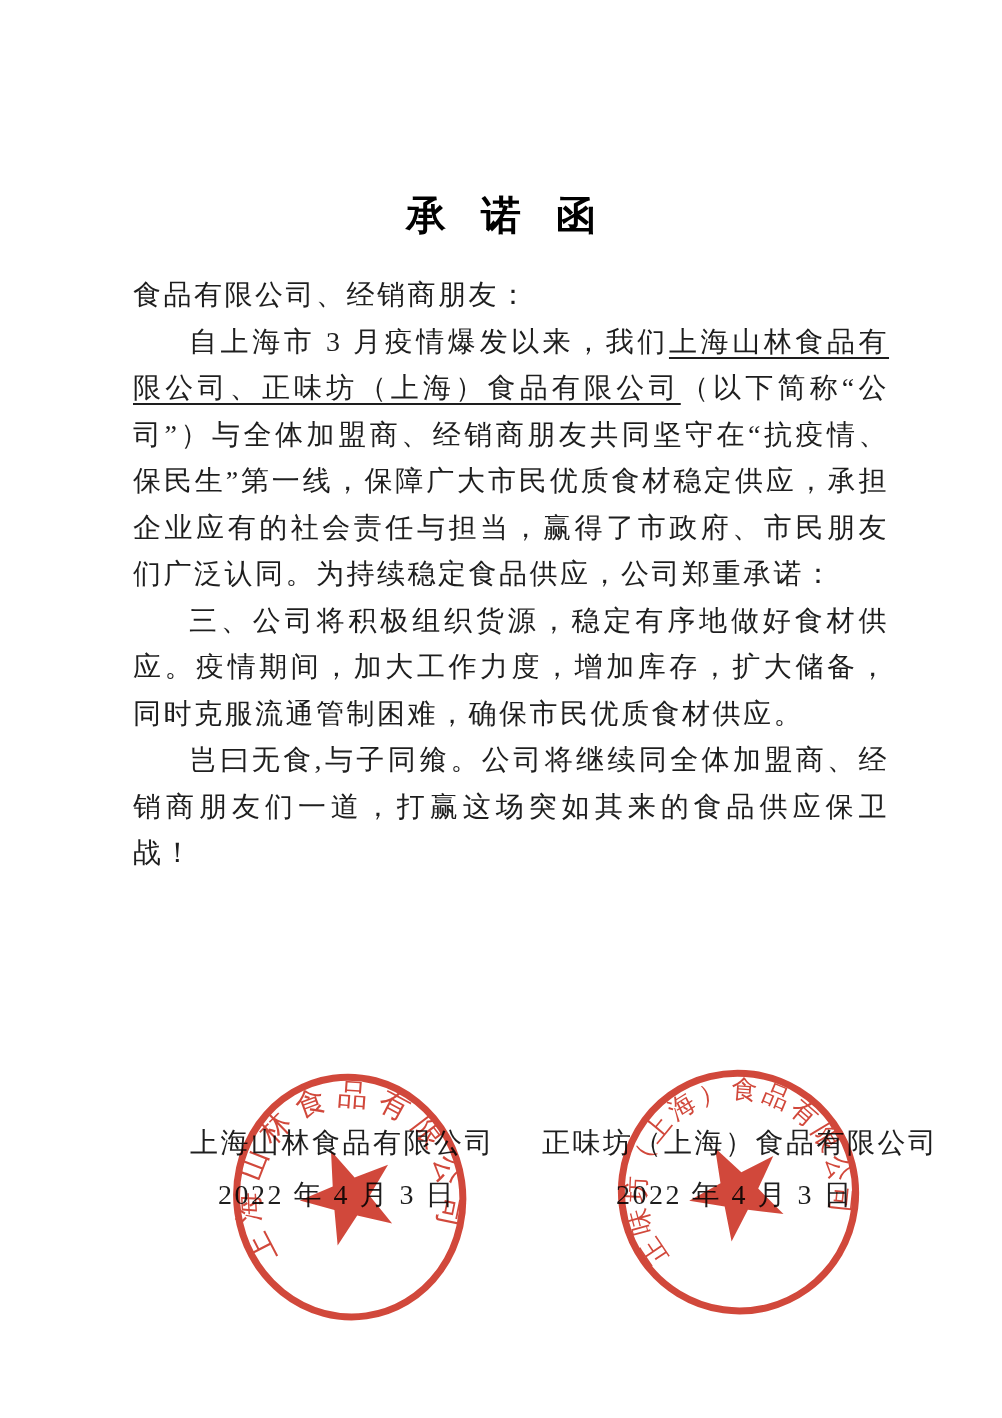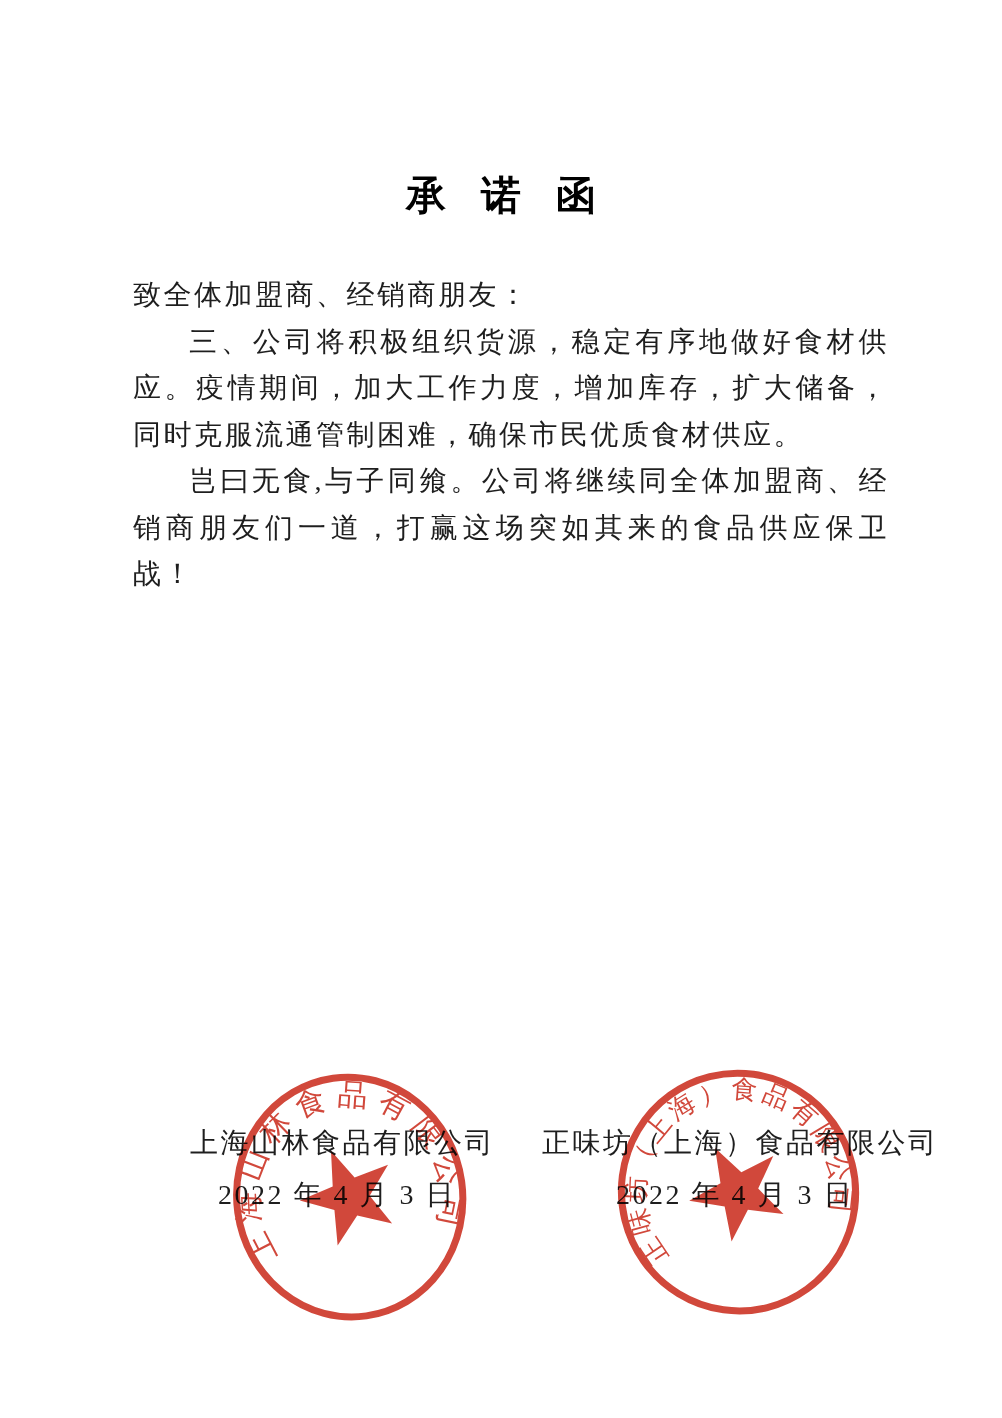--- a/index.html
+++ b/index.html
@@ -5,21 +5,21 @@
   html,body { margin:0; padding:0; }
   body {
     width:1002px; height:1418px;
     background:#ffffff;
     position:relative;
     font-family:"Liberation Serif","DejaVu Serif",serif;
     color:#1e1e1e;
     overflow:hidden;
   }
   .doc-title {
-    position:absolute; top:168px; left:0; width:1002px;
+    position:absolute; top:188px; left:0; width:1002px;
     text-align:center;
     font-family:"Liberation Sans","DejaVu Sans",sans-serif;
     font-weight:700; font-size:40px; color:#000;
     letter-spacing:12px; text-indent:12px;
   }
   .doc-body {
     position:absolute; left:133px; top:272px; width:756px;
     font-size:28px; line-height:46.5px;
     letter-spacing:2.5px;
     text-align:justify;
@@ -56,22 +56,23 @@
   #seal-2 { left:612px; top:1064px; transform:rotate(-14deg); }
   .seal-text-l { font-size:30px; letter-spacing:9px; font-family:"Liberation Serif","DejaVu Serif",serif; }
   .seal-text-r { font-size:26px; letter-spacing:4px; font-family:"Liberation Serif","DejaVu Serif",serif; }
 </style>
 </head>
 <body>
 
 <div class="doc-title">承 诺 函</div>
 
 <div class="doc-body">
-  <p class="no-indent">致全体加盟商、经销商朋友：</p>
+  <p class="no-indent">食品有限公司、经销商朋友：</p>
 
+<p><span class="seg-normal">自上海市 3 月疫情爆发以来，我们</span><span class="seg-underline">上海山林食品有限公司、正味坊（上海）食品有限公司</span><span class="seg-normal">（以下简称“公司”）与全体加盟商、经销商朋友共同坚守在“抗疫情、保民生”第一线，保障广大市民优质食材稳定供应，承担企业应有的社会责任与担当，赢得了市政府、市民朋友们广泛认同。为持续稳定食品供应，公司郑重承诺：</span></p>
     <p><span class="seg-normal">三、公司将积极组织货源，稳定有序地做好食材供应。疫情期间，加大工作力度，增加库存，扩大储备，同时克服流通管制困难，确保市民优质食材供应。</span></p>
     <p><span class="seg-normal">岂曰无食,与子同飨。公司将继续同全体加盟商、经销商朋友们一道，打赢这场突如其来的食品供应保卫战！</span></p>
   </div>
 
 <div class="sig-line" id="sig-company-1">上海山林食品有限公司</div>
 <div class="sig-line" id="sig-company-2">正味坊（上海）食品有限公司</div>
 <div class="sig-line" id="sig-date-1">2022 年 4 月 3 日</div>
 <div class="sig-line" id="sig-date-2">2022 年 4 月 3 日</div>
 
 <div class="seal" id="seal-1">

